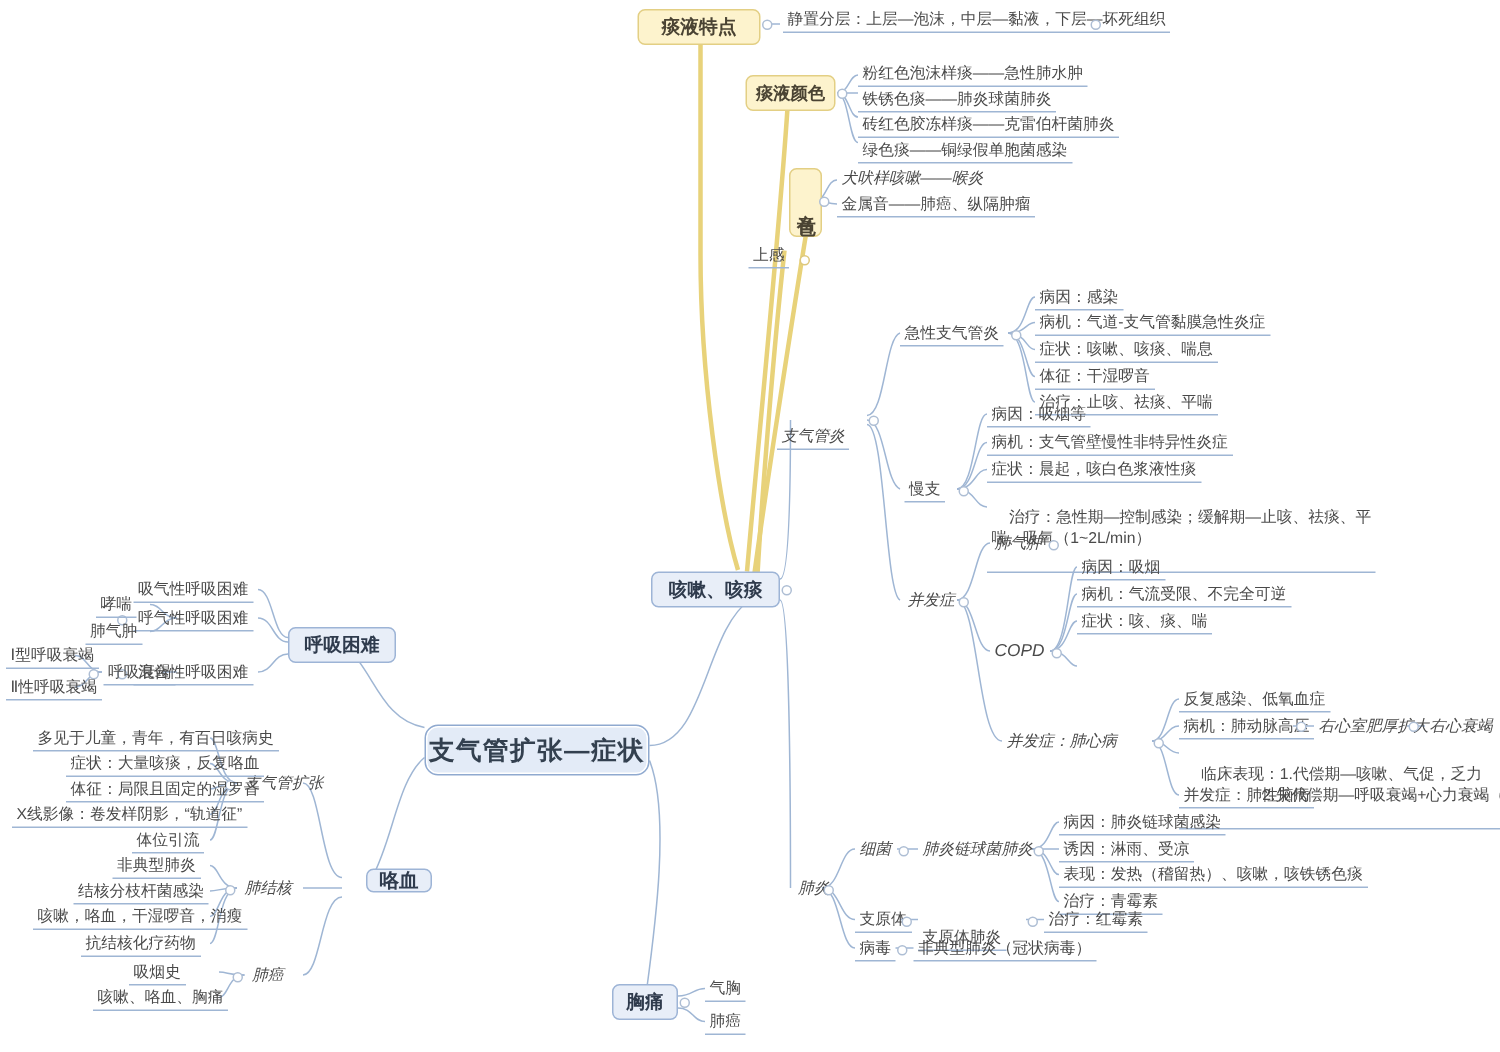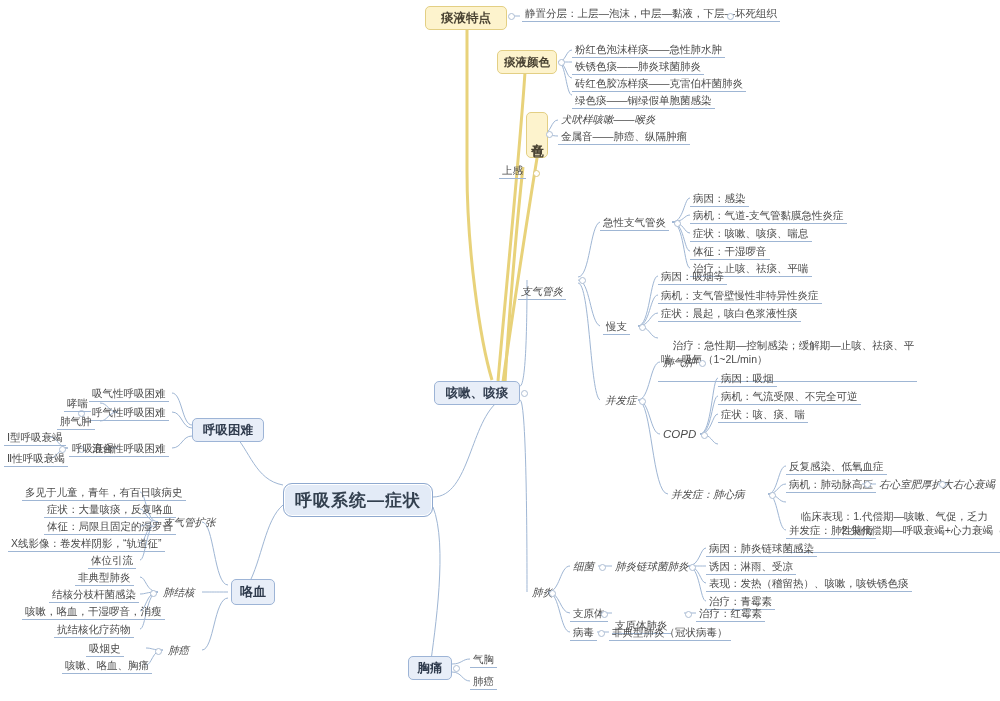--- a/index.html
+++ b/index.html
@@ -166,21 +166,21 @@
       <path d="M558 62 C 566 62, 566 62, 572 62"></path>
       <path d="M558 62 C 566 62, 566 78, 572 78"></path>
       <path d="M558 62 C 566 62, 566 95, 572 95"></path>
 
       <path d="M543 134 C 551 134, 551 120, 558 120"></path>
       <path d="M543 134 C 551 134, 551 136, 558 136"></path>
     </g>
   </svg>
 
   <div class="node root" style="left:283px;top:483px;width:150px;height:34px;">
-    <span>呼吸系统—症状</span>
+    <span>支气管扩张—症状</span>
   </div>
 
   <div class="node boxyellow" style="left:425px;top:6px;width:82px;height:24px;font-size:12.5px;">
     <span>痰液特点</span>
   </div>
   <div class="node leaf" style="left:522px;top:6px;">
     <span>静置分层：上层—泡沫，中层—黏液，下层—坏死组织</span>
   </div>
   <div class="dot" style="left:508px;top:13px;"></div>
   <div class="dot" style="left:727px;top:13px;"></div>
@@ -388,21 +388,21 @@
     <span>呼吸衰竭</span>
   </div>
   <div class="dot" style="left:59px;top:446px;"></div>
   <div class="node leaf" style="left:4px;top:430px;">
     <span>Ⅰ型呼吸衰竭</span>
   </div>
   <div class="node leaf" style="left:4px;top:451px;">
     <span>Ⅱ性呼吸衰竭</span>
   </div>
 
-  <div class="node boxblue" style="left:231px;top:579px;width:44px;height:26px;font-size:13px;">
+  <div class="node boxblue" style="left:244px;top:579px;width:44px;height:16px;font-size:13px;">
     <span>咯血</span>
   </div>
 
   <div class="node leaf noline" style="left:160px;top:515px;">
     <span>支气管扩张</span>
   </div>
   <div class="dot" style="left:150px;top:520px;"></div>
   <div class="node leaf" style="left:22px;top:485px;">
     <span>多见于儿童，青年，有百日咳病史</span>
   </div>

